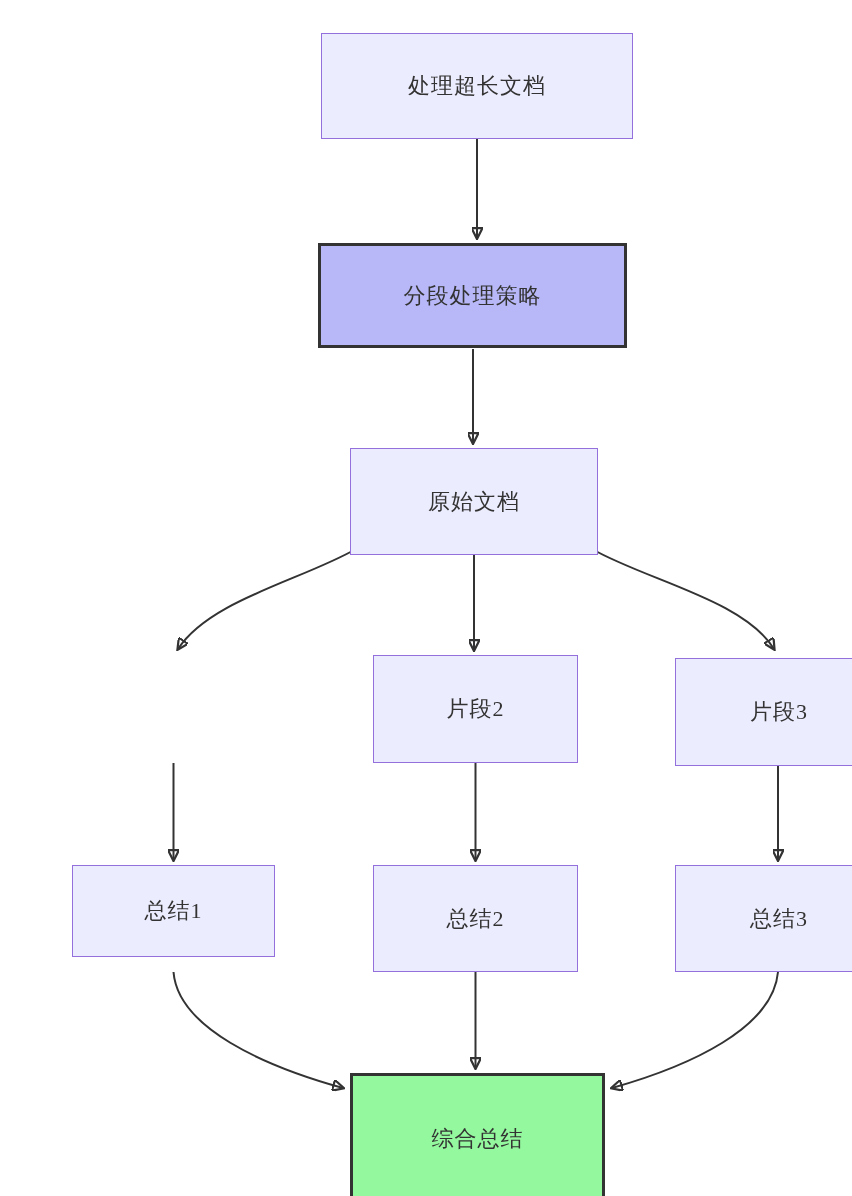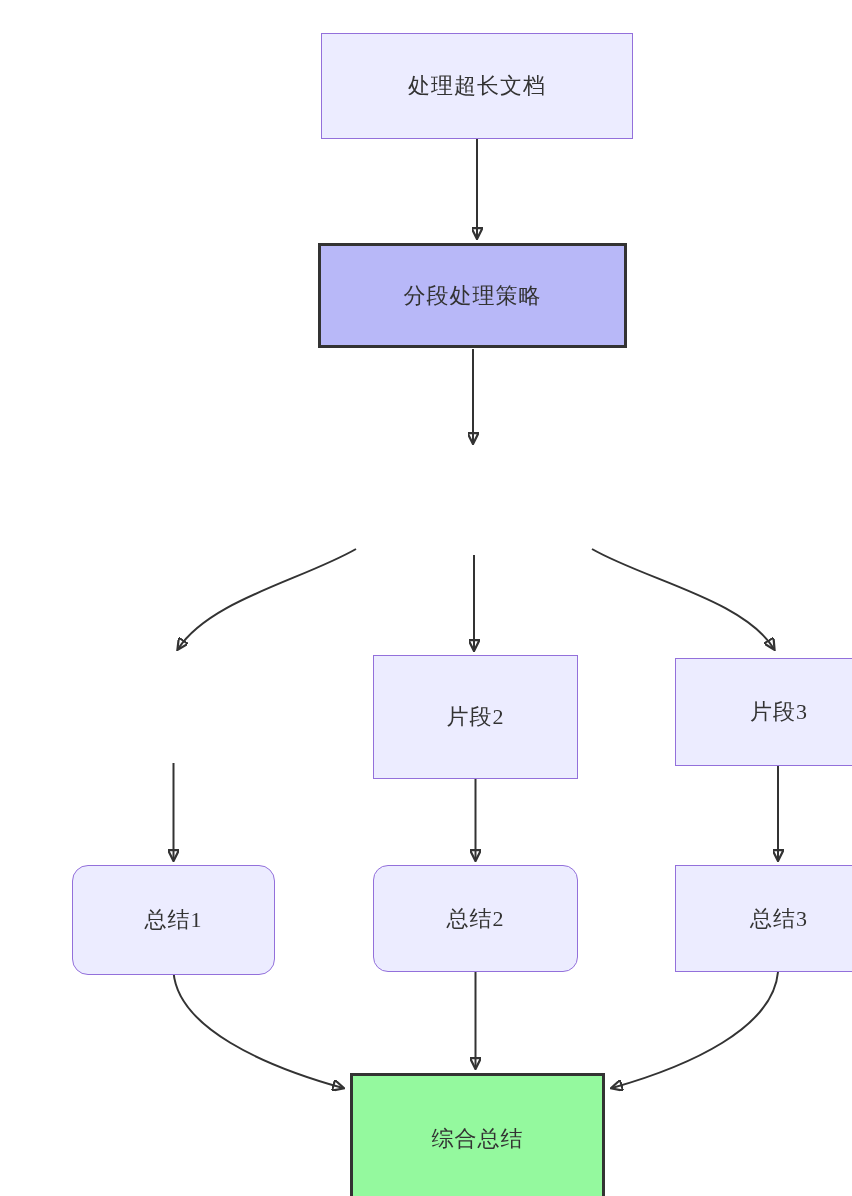--- a/index.html
+++ b/index.html
@@ -47,24 +47,24 @@
   }
   .node--accent-green {
     background: #94f99e;
     border: 3.5px solid #333333;
   }
   
   #node-doc      { left: 281px; top: 33px;   width: 312px; height: 106px; }
   #node-strategy { left: 278px; top: 243px;  width: 309px; height: 105px; text-align: center; }
   #node-original { left: 310px; top: 448px;  width: 248px; height: 107px; }
   #node-seg1     { left: 32px;  top: 655px;  width: 203px; height: 108px; }
-  #node-seg2     { left: 333px; top: 655px;  width: 205px; height: 124px; }
+  #node-seg2     { left: 333px; top: 655px;  width: 205px; height: 108px; }
   #node-seg3     { left: 635px; top: 658px;  width: 208px; height: 108px; }
-  #node-sum1     { left: 32px;  top: 865px;  width: 203px; height: 110px; border-radius: 16px; }
-  #node-sum2     { left: 333px; top: 865px;  width: 205px; height: 107px; border-radius: 15px; }
+  #node-sum1     { left: 32px;  top: 865px;  width: 203px; height: 92px; }
+  #node-sum2     { left: 333px; top: 865px;  width: 205px; height: 107px; }
   #node-sum3     { left: 635px; top: 865px;  width: 208px; height: 107px; }
   #node-final    { left: 310px; top: 1073px; width: 255px; height: 132px; }
 </style>
 </head>
 <body>
 
 <div class="canvas">
 
   <svg class="edges" viewBox="0 0 852 1196" xmlns="http://www.w3.org/2000/svg">
     <defs>
@@ -82,20 +82,21 @@
     <path marker-end="url(#arrowhead)" d="M738,763 L738,860"></path>
     <path marker-end="url(#arrowhead)" d="M133.5,972 C138,1028 224,1066 303,1088"></path>
     <path marker-end="url(#arrowhead)" d="M435.5,972 L435.5,1068"></path>
     <path marker-end="url(#arrowhead)" d="M738,972 C733,1028 650,1066 572,1088"></path>
   </svg>
 
   <div class="node" id="node-doc">处理超长文档</div>
 
   <div class="node node--accent-purple" id="node-strategy">分段处理策略</div>
 
+  <div class="node" id="node-original">原始文档</div>
 
 
   <div class="node" id="node-seg2">片段2</div>
 
   <div class="node" id="node-seg3">片段3</div>
 
   <div class="node" id="node-sum1">总结1</div>
 
   <div class="node" id="node-sum2">总结2</div>
 

